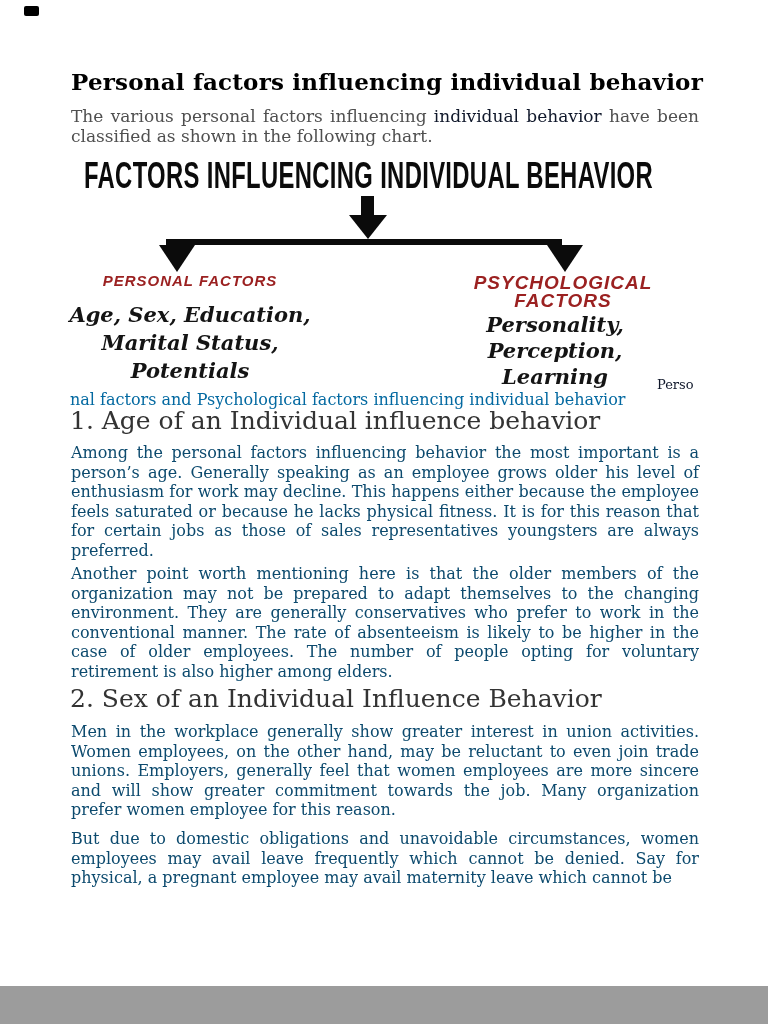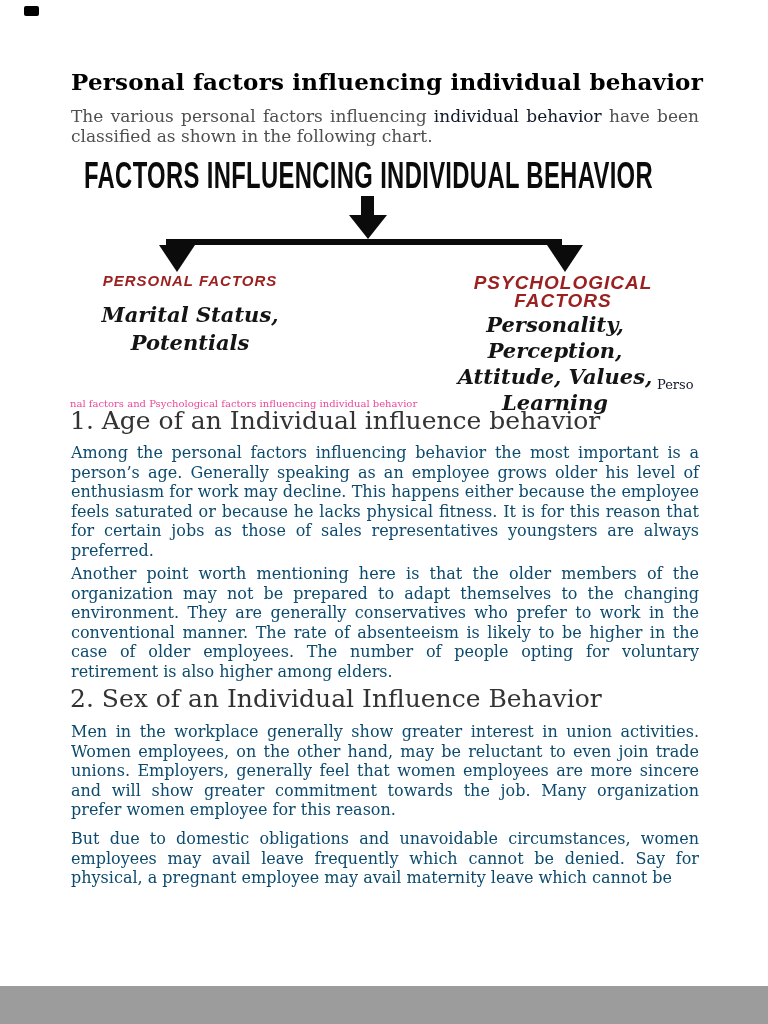--- a/index.html
+++ b/index.html
@@ -28,21 +28,21 @@
     border-left:18px solid transparent;border-right:18px solid transparent;border-top:27px solid #0b0b0b;}
   .branch-title{font-family:"Liberation Sans", sans-serif;font-weight:700;font-style:italic;
     color:#9b2121;text-align:center;letter-spacing:1px;}
   .branch-title-left{position:absolute;left:78px;top:272px;width:224px;font-size:15px;}
   .branch-title-right{position:absolute;left:452px;top:274px;width:222px;font-size:19px;line-height:18px;}
   .branch-lines{position:absolute;text-align:center;font-style:italic;font-weight:bold;
     color:#141414;font-size:21px;}
   .branch-lines-left{left:58px;top:301px;width:264px;line-height:28px;}
   .branch-lines-right{left:418px;top:312px;width:274px;line-height:26px;}
   .caption-overflow{position:absolute;left:657px;top:377px;font-size:13px;color:#0f172a;}
-  .chart-caption{position:absolute;left:70px;top:398px;width:640px;font-size:10px;color:#ec4899;}
+  .chart-caption{position:absolute;left:70px;top:390px;width:640px;font-size:16px;color:#0369a1;}
   
   .sec-heading{position:absolute;left:70px;width:640px;font-size:25px;font-weight:normal;
     color:#333;line-height:30px;margin:0;}
   .sec1-heading{top:406px;}
   .sec2-heading{top:684px;}
   .para{position:absolute;left:71px;width:628px;font-size:16px;line-height:19.6px;
     color:#0c4a6e;text-align:justify;margin:0;}
   .p1{top:443px;}
   .p2{top:564px;}
   .p3{top:722px;}
@@ -64,32 +64,32 @@
 
   <div class="stem-center"></div>
   <div class="head-center"></div>
   <div class="branch-bar"></div>
   <div class="head-left"></div>
   <div class="head-right"></div>
 
   <div class="branch-title branch-title-left">PERSONAL FACTORS</div>
 
   <div class="branch-lines branch-lines-left">
+    <div>Age, Sex, Education,</div>
     <div>Marital Status,</div>
     <div>Potentials</div>
   </div>
 
   <div class="branch-title branch-title-right">
     <div>PSYCHOLOGICAL</div>
     <div>FACTORS</div>
   </div>
 
   <div class="branch-lines branch-lines-right">
     <div>Personality, Perception,</div>
-    <div>Attitude, Values,</div>
     <div>Learning</div>
   </div>
 
   <div class="caption-overflow">Perso</div>
   <div class="chart-caption">nal factors and Psychological factors influencing individual behavior</div>
 
   <h2 class="sec-heading sec1-heading">1. Age of an Individual influence behavior</h2>
   <p class="para p1">Among the personal factors influencing behavior the most important is a person’s age. Generally speaking as an employee grows older his level of enthusiasm for work may decline. This happens either because the employee feels saturated or because he lacks physical fitness. It is for this reason that for certain jobs as those of sales representatives youngsters are always preferred.</p>
   <p class="para p2">Another point worth mentioning here is that the older members of the organization may not be prepared to adapt themselves to the changing environment. They are generally conservatives who prefer to work in the conventional manner. The rate of absenteeism is likely to be higher in the case of older employees. The number of people opting for voluntary retirement is also higher among elders.</p>
 

